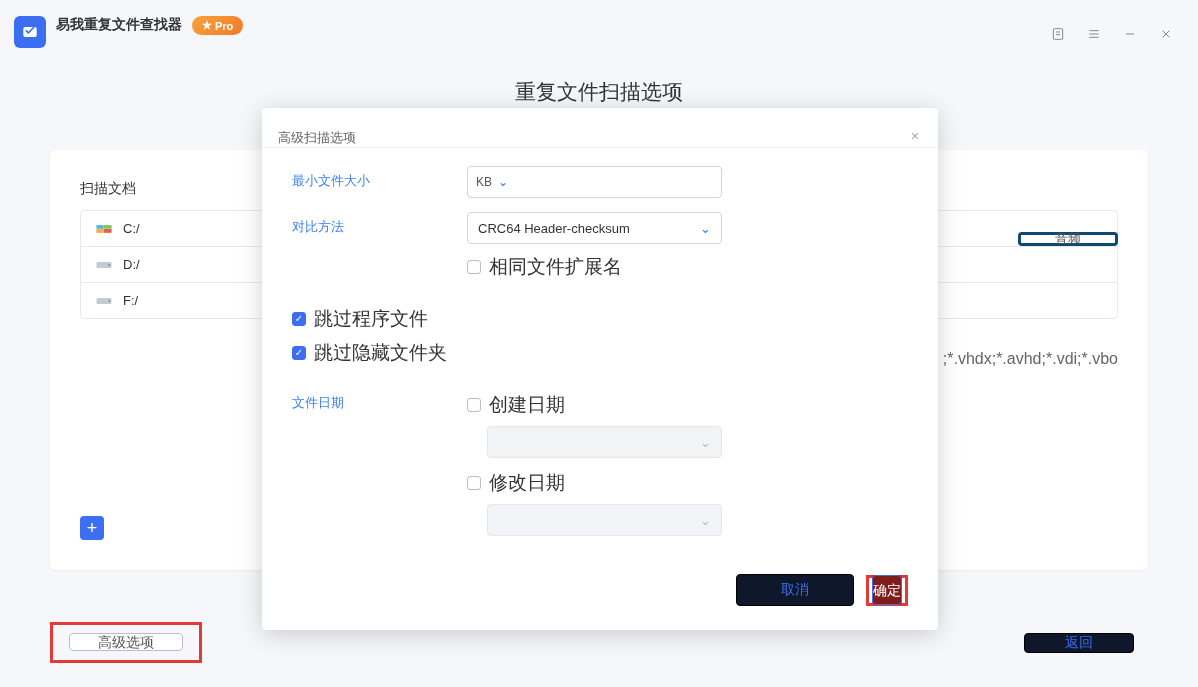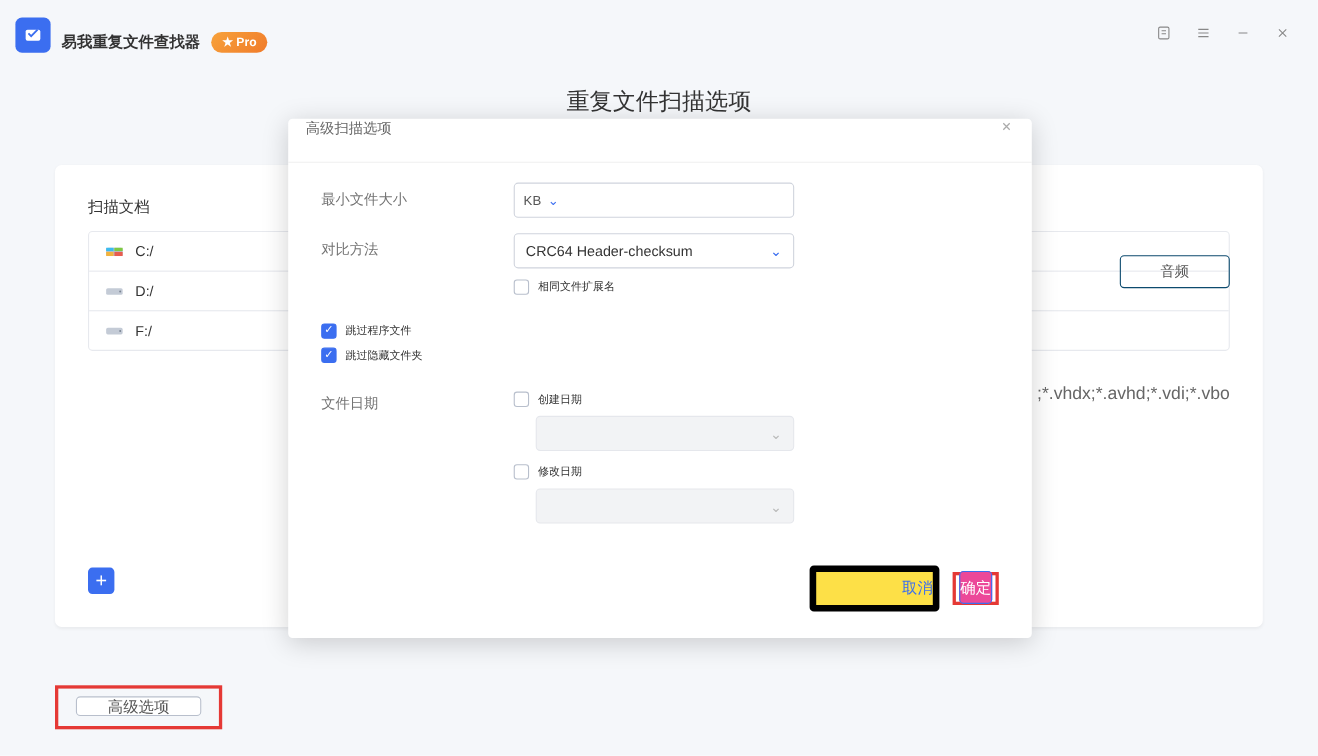--- a/index.html
+++ b/index.html
@@ -1,67 +1,67 @@
 <!DOCTYPE html>
 <html><head>
 <meta charset="utf-8">
 <style>
 * { box-sizing: border-box; margin: 0; padding: 0; font-family: "Microsoft YaHei", Arial, sans-serif; }
 body { width: 1198px; height: 687px; background: #f5f7fa; position: relative; overflow: hidden; }
 
 
-.titlebar { height: 48px; display: flex; align-items: flex-end; padding: 0 14px; }
+.titlebar { height: 48px; display: flex; align-items: flex-start; padding: 16px 14px; }
 .app-icon { width: 32px; height: 32px; background: #3b6ef0; border-radius: 6px; display: flex; align-items: center; justify-content: center; }
 .app-icon svg { width: 20px; height: 20px; }
 .app-title { font-size: 14px; font-weight: 600; color: #333; margin-left: 10px; }
 .pro-badge { margin-left: 10px; background: linear-gradient(135deg,#f7a23b,#f07b2a); color: #fff; font-size: 11px; font-weight: bold; padding: 3px 10px; border-radius: 10px; display: flex; align-items: center; gap: 3px; }
 .title-spacer { flex: 1; }
 .title-btn { width: 36px; height: 36px; display: flex; align-items: center; justify-content: center; color: #888; cursor: pointer; }
 .title-btn svg { width: 16px; height: 16px; stroke: #888; }
 
 
 .page-heading { text-align: center; font-size: 21px; color: #333; margin-top: 30px; font-weight: 500; }
 .main-card { position: absolute; top: 150px; left: 50px; right: 50px; height: 420px; background: #fff; border-radius: 6px; box-shadow: 0 1px 3px rgba(0,0,0,0.05); padding: 30px; }
 .section-label { font-size: 14px; color: #333; margin-bottom: 12px; }
 .drive-list { border: 1px solid #e7e9ee; border-radius: 4px; }
 .drive-row { display: flex; align-items: center; padding: 10px 14px; border-bottom: 1px solid #e7e9ee; font-size: 13px; color: #333; gap: 10px; }
 .drive-row:last-child { border-bottom: none; }
 .drive-icon { width: 18px; height: 14px; display: inline-block; }
 .drive-icon svg { width: 18px; height: 14px; }
 .add-btn { position: absolute; left: 30px; bottom: 30px; width: 24px; height: 24px; background: #3b6ef0; border-radius: 4px; color: #fff; display: flex; align-items: center; justify-content: center; font-size: 18px; cursor: pointer; }
-.type-btn { position: absolute; top: 82px; right: 30px; width: 100px; height: 30px; border: 1px solid #0c4a6e; border-radius: 4px; font-size: 13px; color: #555; display: flex; align-items: center; justify-content: center; }
+.type-btn { position: absolute; top: 82px; right: 30px; width: 100px; height: 14px; border: 3px solid #0c4a6e; border-radius: 4px; font-size: 13px; color: #555; display: flex; align-items: center; justify-content: center; }
 .ext-text { position: absolute; top: 200px; right: 30px; font-size: 16px; color: #666; }
 
 
 .bottom-bar { position: absolute; bottom: 24px; left: 0; right: 0; padding: 0 50px; display: flex; align-items: center; }
 .btn { padding: 0 28px; border-radius: 4px; font-size: 14px; cursor: pointer; text-align: center; min-width: 100px; }
-.btn-outline { border: 6px solid #000000; color: #3b6ef0; background: #fde047; text-align: right; }
-.btn-primary { background: #ec4899; color: #fff; border: 1px solid #3b6ef0; }
+.btn-outline { border: 1px solid #000000; color: #3b6ef0; background: #0f172a; }
+.btn-primary { background: #7f1d1d; color: #fff; border: 1px solid #3b6ef0; }
 .btn-outline-grey { border: 1px solid #b8bfcc; color: #555; background: #fff; }
 .highlight-red { border: 3px solid #e53935; padding: 3px; display: inline-block; }
 .highlight-red-pad { border: 3px solid #e53935; padding: 8px 16px; display: inline-block; }
 
 
 .dialog-overlay { position: absolute; top: 0; left: 0; right: 0; bottom: 0; }
 .dialog { position: absolute; top: 108px; left: 262px; width: 676px; background: #fff; border-radius: 4px; box-shadow: 0 4px 24px rgba(0,0,0,0.18); }
-.dialog-header { height: 40px; display: flex; align-items: flex-start; padding: 0 16px; border-bottom: 1px solid #f0f0f0; }
+.dialog-header { height: 40px; display: flex; align-items: flex-end; padding: 0 16px; border-bottom: 1px solid #f0f0f0; }
 .dialog-title { font-size: 13px; color: #666; }
 .dialog-close { margin-left: auto; color: #aaa; cursor: pointer; }
 .dialog-close svg { width: 14px; height: 14px; stroke: #aaa; }
 .dialog-body { padding: 18px 30px 10px 30px; }
 .form-row { display: flex; margin-bottom: 14px; }
-.form-label { width: 175px; font-size: 13px; color: #737373; padding-top: 6px; }
+.form-label { width: 175px; font-size: 13px; color: #3b82f6; padding-top: 6px; }
 .form-control { flex: 1; }
 .input-group { display: flex; border: 1px solid #d0d4dd; border-radius: 4px; height: 32px; overflow: hidden; }
 .input-group input { flex: 1; border: none; padding: 0 10px; font-size: 13px; color: #333; outline: none; }
 .input-unit { padding: 0 8px; display: flex; align-items: center; font-size: 12px; color: #555; }
 .select { border: 1px solid #d0d4dd; border-radius: 4px; height: 32px; padding: 0 10px; font-size: 13px; color: #333; display: flex; align-items: center; justify-content: space-between; }
 .select-disabled { background: #f2f3f5; color: #aaa; border: 1px solid #e5e7ec; width: 235px; margin-left: 20px; }
 .chevron { color: #3b6ef0; }
-.checkbox-line { display: flex; align-items: center; gap: 8px; font-size: 10px; color: #333; margin-bottom: 8px; margin-top: 4px; }
+.checkbox-line { display: flex; align-items: center; gap: 8px; font-size: 19px; color: #333; margin-bottom: 8px; margin-top: 4px; }
 .cb { width: 14px; height: 14px; border-radius: 3px; border: 1px solid #b8bfcc; display: inline-flex; align-items: center; justify-content: center; flex-shrink: 0; }
 .cb.checked { background: #3b6ef0; border-color: #3b6ef0; }
 .cb.checked::after { content: "✓"; color: #fff; font-size: 10px; line-height: 1; }
 .dialog-footer { padding: 14px 30px 24px; display: flex; justify-content: flex-end; gap: 0; align-items: center; }
 .dialog-footer .btn { min-width: 118px; padding: 6px 0; }
 .footer-highlight { margin-left: 12px; }
 </style>
 </head>
 <body>
 
@@ -134,20 +134,21 @@
   <div class="type-btn">音频</div>
   <div class="ext-text">;*.vhdx;*.avhd;*.vdi;*.vbo</div>
   <div class="add-btn">+</div>
 </div>
 
 <div class="bottom-bar">
   <span class="highlight-red-pad">
     <span class="btn btn-outline-grey">高级选项</span>
   </span>
   <div style="flex:1"></div>
+  <span class="btn btn-outline" style="margin-right:14px;min-width:110px">返回</span>
 </div>
 
 <div class="dialog-overlay">
   <div class="dialog">
     <div class="dialog-header">
       <div class="dialog-title">高级扫描选项</div>
       <div class="dialog-close">
         <svg viewBox="0 0 24 24" fill="none" stroke-width="2">
             <path d="M7 7l10 10M17 7L7 17"></path>
           </svg>

